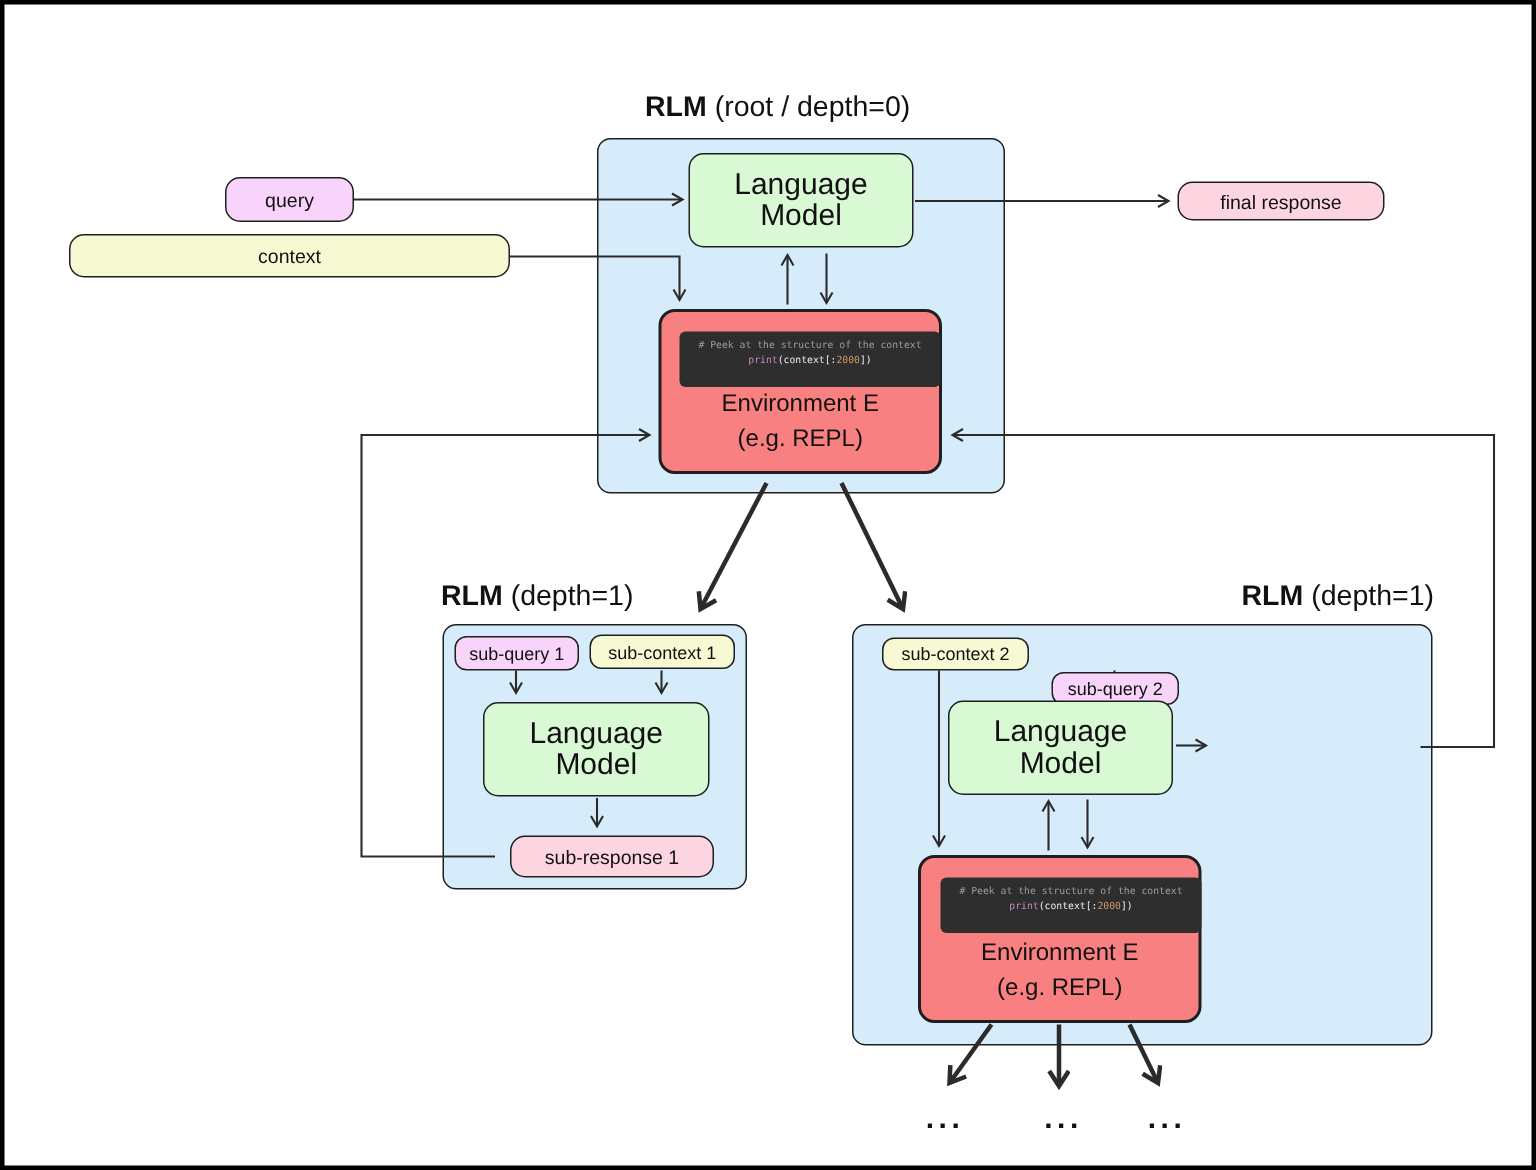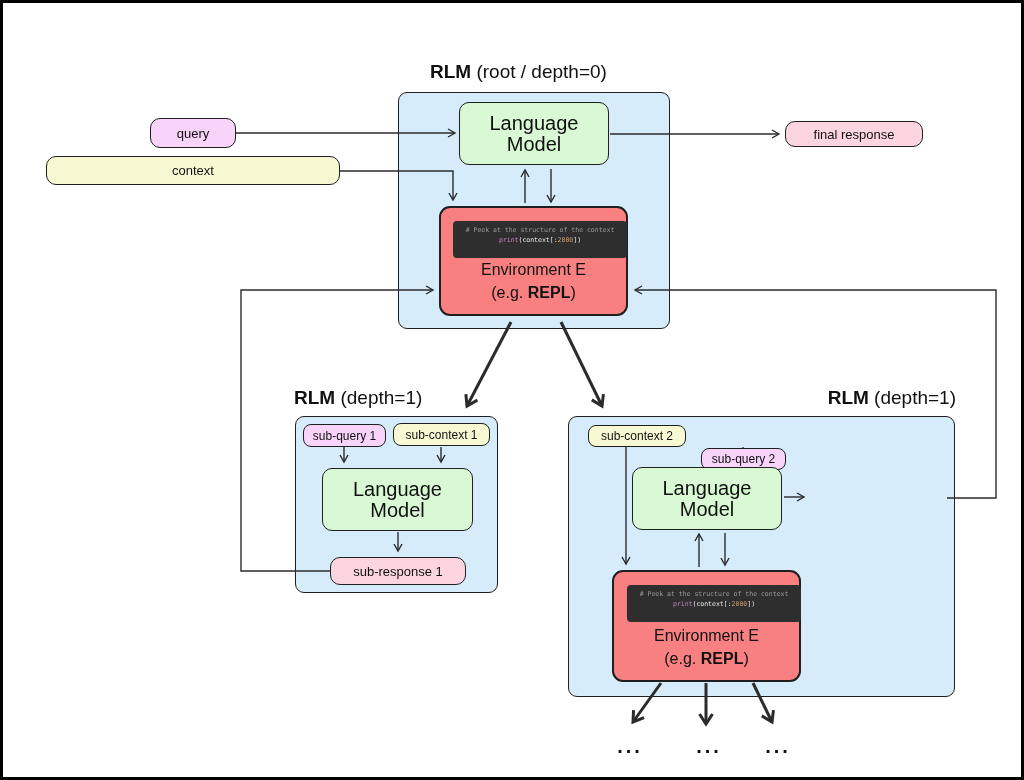--- a/index.html
+++ b/index.html
@@ -29,21 +29,21 @@
     font-family:"DejaVu Sans Mono",monospace;font-size:6.5px;line-height:10px;
     padding:4px 6px;white-space:nowrap;color:#ececec;width:162px;height:29px;left:12px;top:13px;
   }
   .code .comment{color:#9c9c9c;}
   .code .kw{color:#c586c0;}
   .code .num{color:#d19a66;}
   .env-text{
     position:absolute;left:0;right:0;top:50px;text-align:center;
     font-size:16px;line-height:23px;
   }
-  .env-text b{font-weight:700;}
+  .env-text b{font-weight:400;}
   .dots{position:absolute;font-weight:900;font-size:20px;letter-spacing:3px;text-align:center;width:44px;}
 </style>
 </head>
 <body>
 
 <div class="canvas">
 
   <div class="box blue abs" style="left:395px;top:89px;width:272px;height:237px;"></div>
   <div class="box blue abs" style="left:292px;top:413px;width:203px;height:177px;"></div>
   <div class="box blue abs" style="left:565px;top:413px;width:387px;height:281px;"></div>
@@ -117,21 +117,21 @@
   </div>
   <div class="box pink f12" style="left:300px;top:421px;width:83px;height:23px;">
     <span>sub-query 1</span>
   </div>
   <div class="box yellow f12" style="left:390px;top:420px;width:97px;height:23px;">
     <span>sub-context 1</span>
   </div>
   <div class="box green" style="left:319px;top:465px;width:151px;height:63px;padding:0 28px;">
     <span>Language Model</span>
   </div>
-  <div class="box resp f13" style="left:327px;top:554px;width:136px;height:28px;text-align:center;">
+  <div class="box resp f13" style="left:337px;top:554px;width:136px;height:28px;text-align:center;">
     <span>sub-response 1</span>
   </div>
 
   <div class="title" style="left:750px;top:384px;width:203px;text-align:right;">
     <b>RLM</b><span> (depth=1)</span>
   </div>
   <div class="box yellow f12" style="left:585px;top:422px;width:98px;height:22px;">
     <span>sub-context 2</span>
   </div>
   <div class="box pink f12" style="left:698px;top:422px;width:85px;height:22px;margin-top:23px;">

